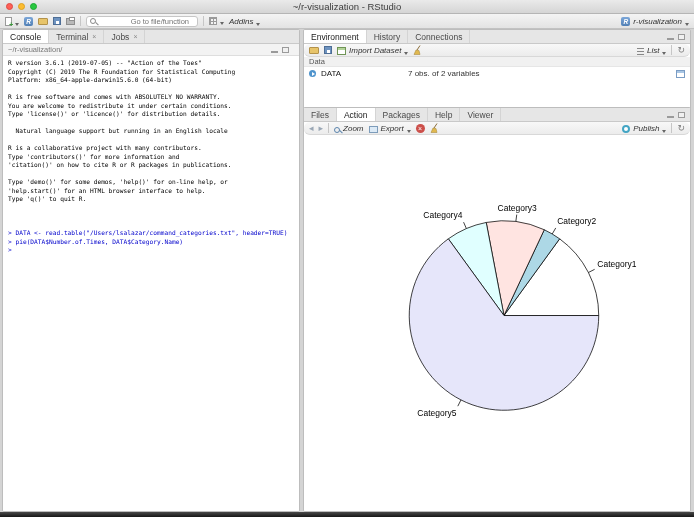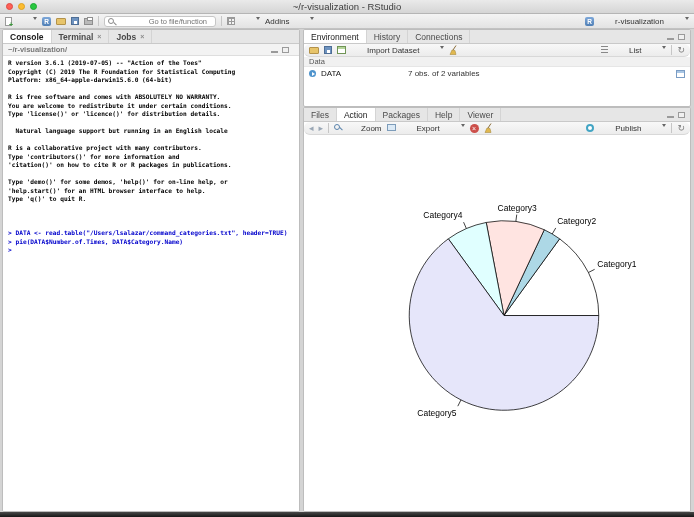--- a/index.html
+++ b/index.html
@@ -24,21 +24,21 @@
   .dot.yellow { background:#fdbc2f; border:0.5px solid #dca122; }
   .dot.green { background:#28c840; border:0.5px solid #1ea832; }
   .title-text { position:absolute; left:0; right:0; text-align:center; font-size:9.5px; color:#3d3d3d; }
   
   .toolbar {
     height: 15px; background: linear-gradient(#f4f4f4,#e3e3e3);
     border-bottom: 1px solid #c2c2c2;
     display: flex; align-items: center; gap: 5px; padding: 0 5px;
     font-size: 8px; color: #333;
   }
-  .tbtn { display:inline-flex; align-items:flex-start; gap:21px; cursor:default; }
+  .tbtn { display:inline-flex; align-items:flex-end; gap:3px; cursor:default;font-style:italic; }
   .flex-spacer { flex: 1; }
   .sep { width:1px; height:10px; background:#c6c6c6; display:inline-block; }
   .caret { width:0; height:0; border-left:2.5px solid transparent; border-right:2.5px solid transparent; border-top:3px solid #666; display:inline-block; }
   .goto { display:flex; align-items:center; gap:3px; background:#fff; border:1px solid #c6c6c6; border-radius:3px; height:11px; width:112px; padding:0 3px; }
   .goto input { border:none; outline:none; width:90px; font-size:7.5px; font-family:"Liberation Sans",sans-serif; color:#555; background:transparent;text-align:right; }
   
   .icon-magnifier { width:6px; height:6px; border:1.3px solid #8a8a8a; border-radius:50%; display:inline-block; position:relative; flex:none; }
   .icon-magnifier:after { content:""; position:absolute; width:3.5px; height:1.3px; background:#8a8a8a; transform:rotate(45deg); right:-3px; bottom:-1px; }
   .icon-magnifier.blue { border-color:#5b84ad; } .icon-magnifier.blue:after { background:#5b84ad; }
   .ic-page { width:7px; height:9px; background:#fff; border:1px solid #9a9a9a; display:inline-block; position:relative; }
@@ -55,22 +55,22 @@
   .ic-refresh { color:#7d7d7d; font-size:9px; line-height:9px; }
   .nav-arrow { color:#9aa7b5; font-size:9px; line-height:9px; }
   .ic-remove { width:9px; height:9px; border-radius:50%; background:#cc4f4a; color:#fff; font-size:7px; line-height:9px; text-align:center; display:inline-block; flex:none; }
   .ic-image { width:9px; height:7px; background:#dceaf6; border:1px solid #7d9cba; display:inline-block; }
   .ic-pub { width:8px; height:8px; border-radius:50%; border:2px solid #43a5c4; background:#fff; display:inline-block; flex:none; }
   .ic-bluedot { width:7px; height:7px; border-radius:50%; background:#4f94cd; display:inline-block; position:relative; flex:none; }
   .ic-bluedot:after { content:""; position:absolute; left:2.5px; top:1.5px; border-left:3px solid #fff; border-top:2px solid transparent; border-bottom:2px solid transparent; }
   .ic-tableview { width:9px; height:8px; border:1px solid #7a9cc4; background:linear-gradient(#a9c6e4 0 2px,#fff 2px); display:inline-block; }
   
   .panel { position:absolute; background:#fff; border:1px solid #bdbdbd; border-radius:2px; overflow:hidden; display:flex; flex-direction:column; }
-  #console-panel { left:2px;  top:29px;  width:298px; height:483px;font-weight:bold; }
-  #env-panel     { left:303px; top:29px; width:388px; height:78px; }
+  #console-panel { left:2px;  top:29px;  width:298px; height:483px; }
+  #env-panel     { left:303px; top:29px; width:388px; height:92px; }
   #files-panel   { left:303px; top:107px; width:388px; height:405px; }
   .tabbar { height:14px; background:#e6e6e6; border-bottom:1px solid #c9c9c9; display:flex; align-items:stretch; font-size:8.5px; color:#4a4a4a; flex:none; }
   .tab { display:flex; align-items:center; padding:0 7px; border-right:1px solid #d4d4d4; }
   .tab.active { background:#fff; color:#1a1a1a; }
   .tab-x { margin-left:4px; color:#8a8a8a; font-size:7px; }
   .winbtns { margin-left:auto; display:flex; gap:4px; padding-right:5px; align-items:center; }
   .winbtn-min { width:7px; height:2px; background:#9a9a9a; display:inline-block; margin-top:4px; }
   .winbtn-max { width:7px; height:6px; border:1px solid #9a9a9a; background:#f0f0f0; display:inline-block; }
   .ptoolbar { height:13px; background:linear-gradient(#f8f8f8,#ececec); border-bottom:1px solid #d8d8d8; display:flex; align-items:center; gap:5px; padding:0 5px; font-size:8px; color:#333; flex:none;border-radius:6px; }
   

